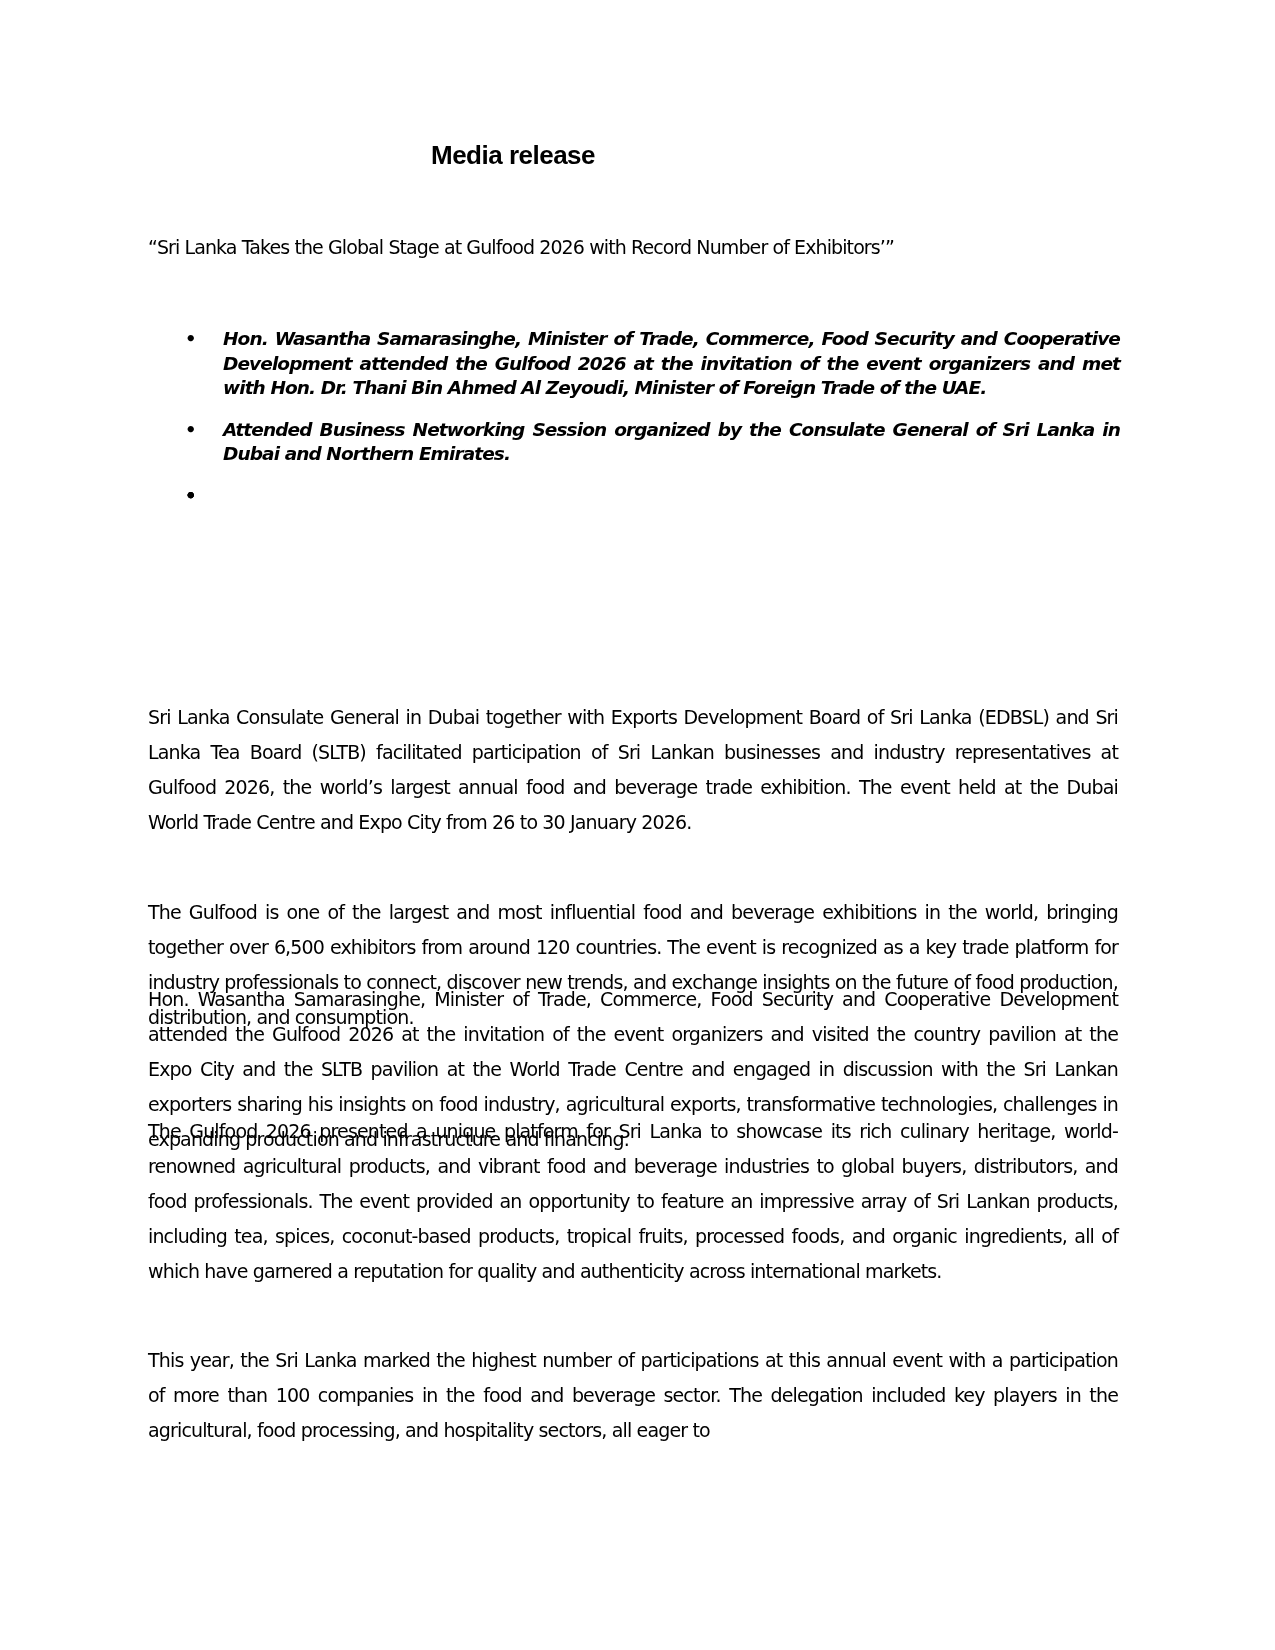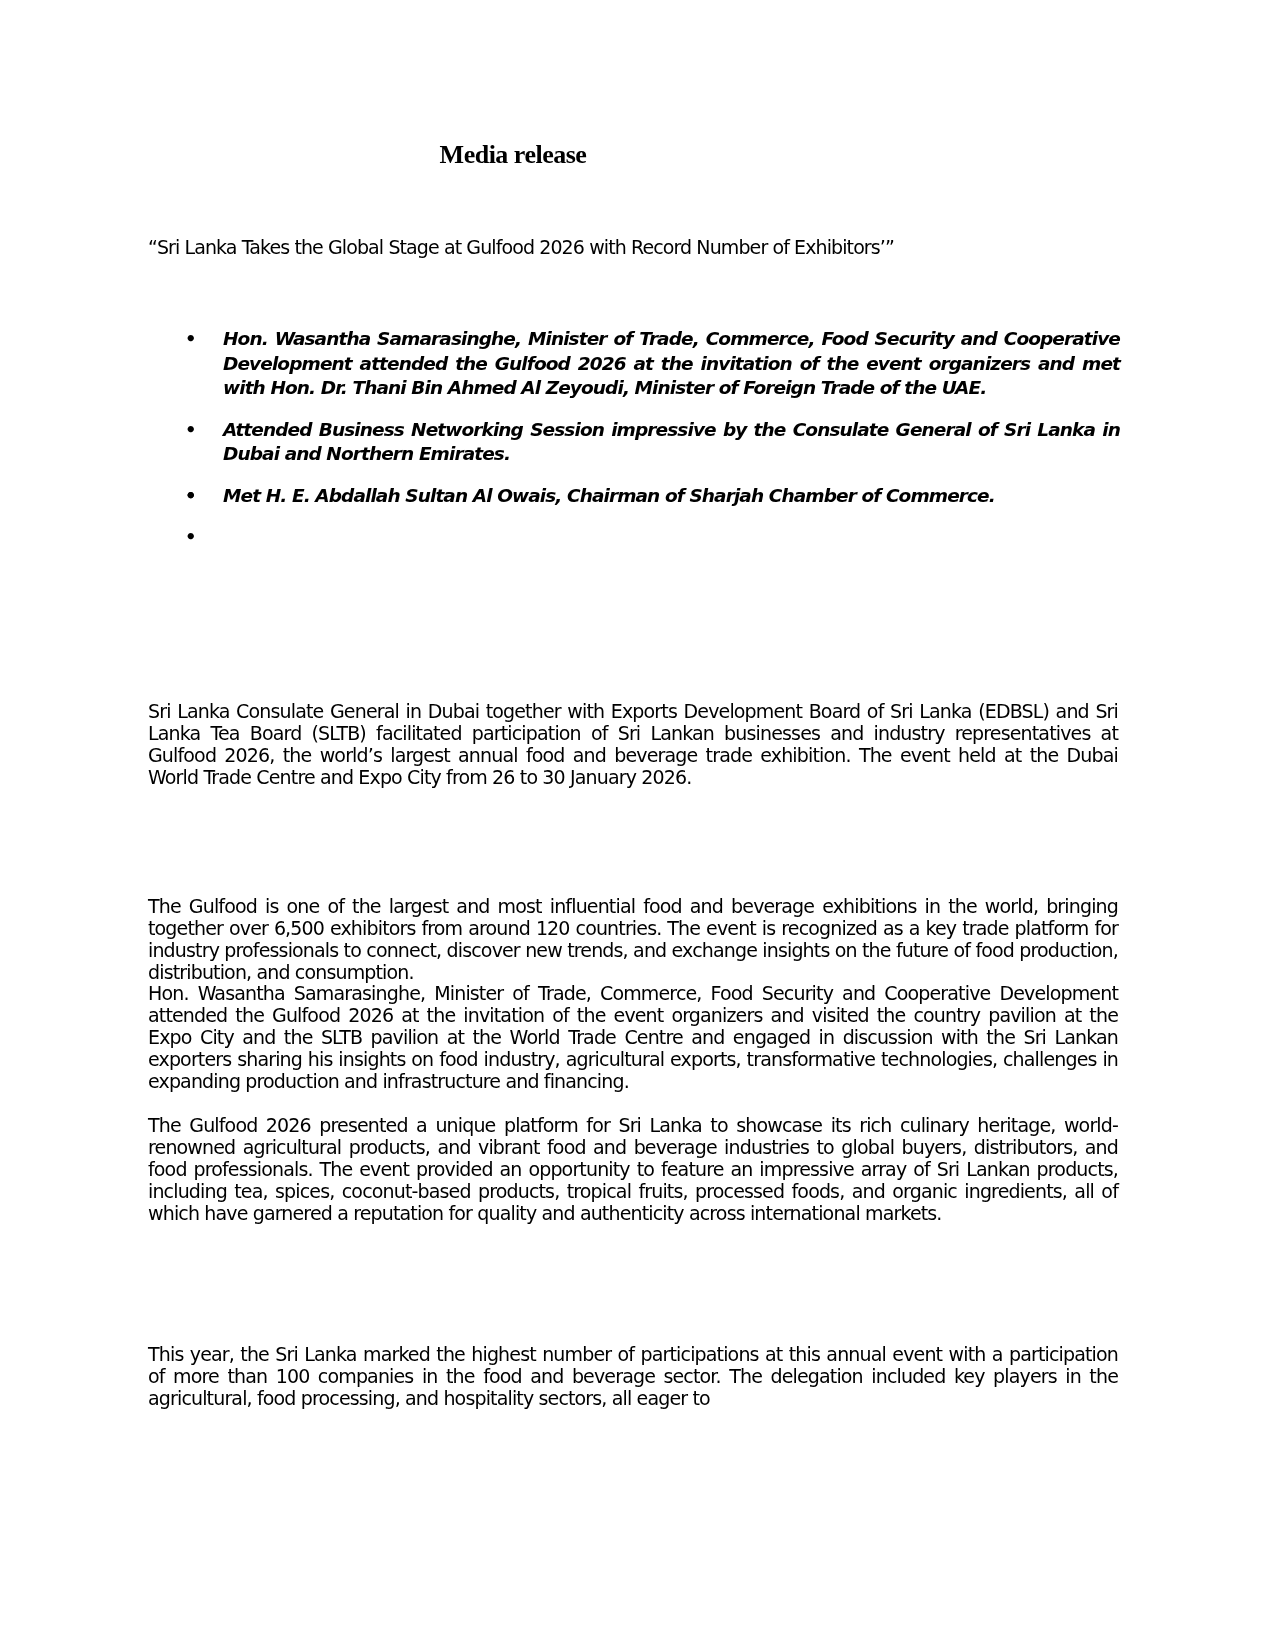--- a/index.html
+++ b/index.html
@@ -1,39 +1,39 @@
 <!DOCTYPE html>
 <html><head>
 <meta charset="utf-8">
 <style>
   html, body { margin: 0; padding: 0; background: #ffffff; }
   body { width: 1275px; height: 1650px; position: relative; overflow: hidden; color: #000; }
   .page { position: absolute; left: 0; top: 0; width: 1275px; height: 1650px; background: #fff; }
   .title {
     position: absolute; left: 0; top: 140px; width: 1026px; text-align: center;
-    font-family: Liberation Serif, serif; font-weight: bold; font-size: 26px; letter-spacing: -0.5px;
+    font-family: Liberation Sans, sans-serif; font-weight: bold; font-size: 26px; letter-spacing: -0.5px;
   }
   .headline {
     position: absolute; left: 148px; top: 236px; width: 980px;
     font-family: "DejaVu Sans", sans-serif; font-weight: normal; font-size: 19px; letter-spacing: -0.9px;
   }
   .bullets {
     position: absolute; left: 148px; top: 327px; width: 972px; margin: 0; padding: 0; list-style: none;
   }
   .bullets li {
     position: relative; padding-left: 75px; margin-bottom: 17px;
     font-family: "DejaVu Sans", sans-serif; font-weight: bold; font-style: italic;
     font-size: 18.5px; line-height: 24.5px; letter-spacing: -0.9px; text-align: justify;
   }
   .bullets li .dot {
     position: absolute; left: 37px; top: 0; font-style: normal; font-size: 18px;
   }
   .body-text {
     position: absolute; left: 148px; width: 970px;
-    font-family: "DejaVu Sans", sans-serif; font-size: 19px; line-height: 22px;
+    font-family: "DejaVu Sans", sans-serif; font-size: 19px; line-height: 35px;
     letter-spacing: -0.85px; text-align: justify; margin: 0;
   }
   .p1 { top: 700px; }
   .p2 { top: 895px; }
   .p3 { top: 982px; }
   .p4 { top: 1114px; }
   .p5 { top: 1343px; }
 </style>
 </head>
 <body>
@@ -42,28 +42,27 @@
   <div class="title">Media release</div>
   <div class="headline">“Sri Lanka Takes the Global Stage at Gulfood 2026 with Record Number of Exhibitors’”</div>
 
   <ul class="bullets">
     <li>
       <span class="dot">•</span>
       <span>Hon. Wasantha Samarasinghe, Minister of Trade, Commerce, Food Security and Cooperative Development attended the Gulfood 2026 at the invitation of the event organizers and met with Hon. Dr. Thani Bin Ahmed Al Zeyoudi, Minister of Foreign Trade of the UAE.</span>
     </li>
     <li>
       <span class="dot">•</span>
-      <span>Attended Business Networking Session impressive by the Consulate General of Sri Lanka in Dubai and Northern Emirates.</span>
+      <span>Attended Business Networking Session organized by the Consulate General of Sri Lanka in Dubai and Northern Emirates.</span>
     </li>
     <li>
       <span class="dot">•</span>
     </li>
     <li>
       <span class="dot">•</span>
-      <span>Met H. E. Abdallah Sultan Al Owais, Chairman of Sharjah Chamber of Commerce.</span>
     </li>
     <li>
       <span class="dot">•</span>
     </li>
   </ul>
 
   <p class="body-text p1">Sri Lanka Consulate General in Dubai together with Exports Development Board of Sri Lanka (EDBSL) and Sri Lanka Tea Board (SLTB) facilitated participation of Sri Lankan businesses and industry representatives at Gulfood 2026, the world’s largest annual food and beverage trade exhibition. The event held at the Dubai World Trade Centre and Expo City from 26 to 30 January 2026.</p>
   <p class="body-text p2">The Gulfood is one of the largest and most influential food and beverage exhibitions in the world, bringing together over 6,500 exhibitors from around 120 countries. The event is recognized as a key trade platform for industry professionals to connect, discover new trends, and exchange insights on the future of food production, distribution, and consumption.</p>
   <p class="body-text p3">Hon. Wasantha Samarasinghe, Minister of Trade, Commerce, Food Security and Cooperative Development attended the Gulfood 2026 at the invitation of the event organizers and visited the country pavilion at the Expo City and the SLTB pavilion at the World Trade Centre and engaged in discussion with the Sri Lankan exporters sharing his insights on food industry, agricultural exports, transformative technologies, challenges in expanding production and infrastructure and financing.</p>
   <p class="body-text p4">The Gulfood 2026 presented a unique platform for Sri Lanka to showcase its rich culinary heritage, world-renowned agricultural products, and vibrant food and beverage industries to global buyers, distributors, and food professionals. The event provided an opportunity to feature an impressive array of Sri Lankan products, including tea, spices, coconut-based products, tropical fruits, processed foods, and organic ingredients, all of which have garnered a reputation for quality and authenticity across international markets.</p>

